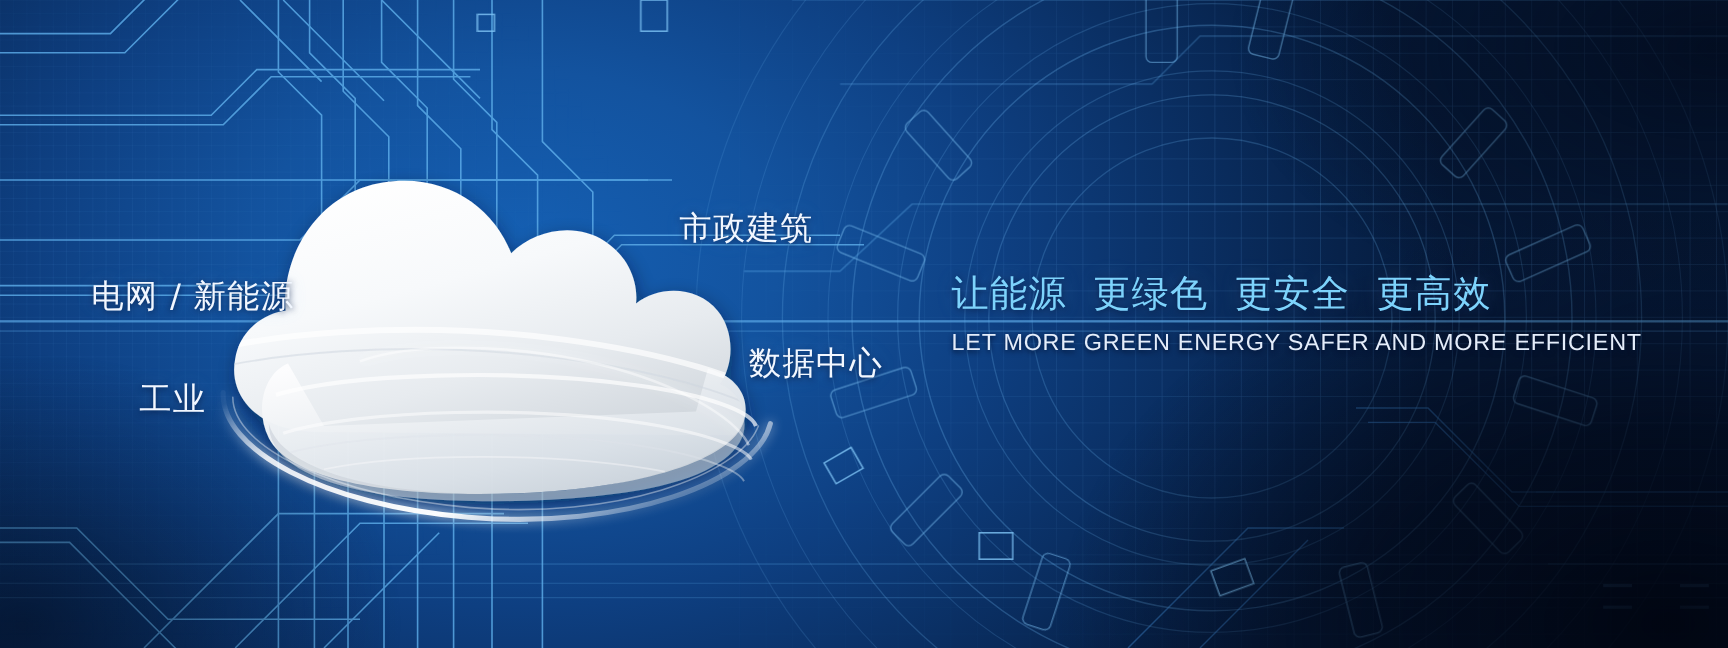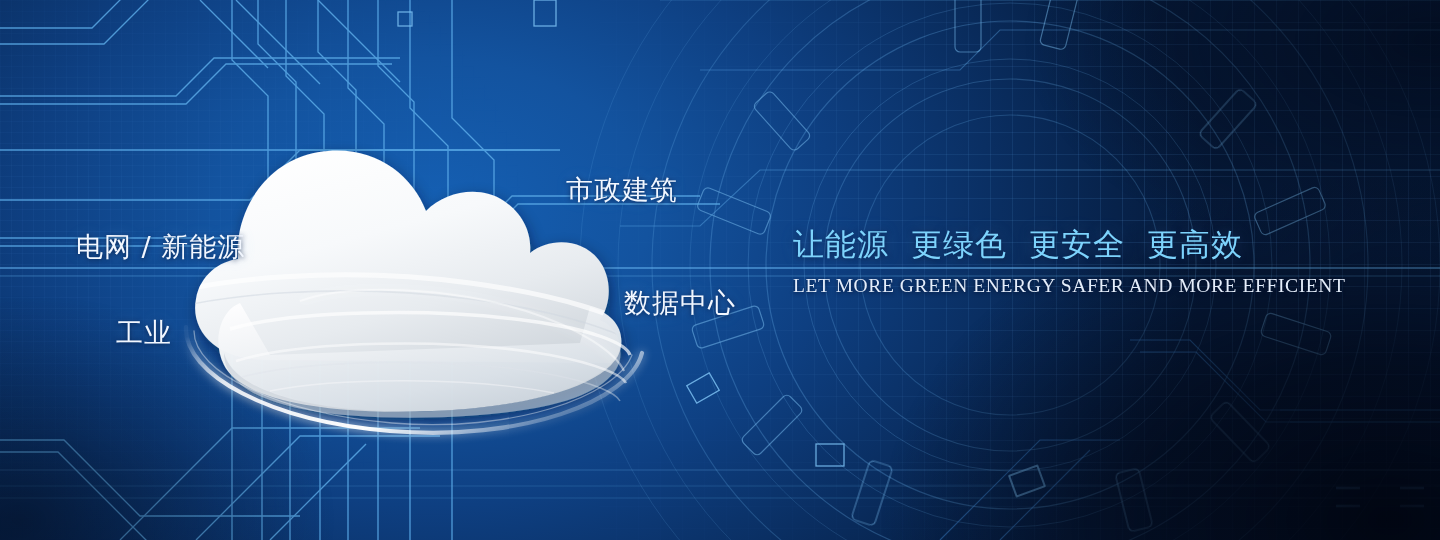--- a/index.html
+++ b/index.html
@@ -77,21 +77,21 @@
     font-size:31px;
     font-weight:400;
     color:#7dd3fc;
     letter-spacing:1px;
     white-space:nowrap;
     text-shadow:0 1px 6px rgba(0,18,55,.9), 0 0 16px rgba(130,195,255,.26);
   }
   #slogan-cn .gap { display:inline-block; width:22px; }
   #slogan-en {
     margin-top:9px;
-    font-family:Liberation Serif, serif;
+    font-family:Liberation Sans, sans-serif;
     font-size:19.5px;
     font-weight:400;
     color:#e4edfa;
     letter-spacing:.6px;
     white-space:nowrap;
     text-shadow:0 1px 4px rgba(0,15,45,.9);
   }
 </style>
 </head>
 <body>

